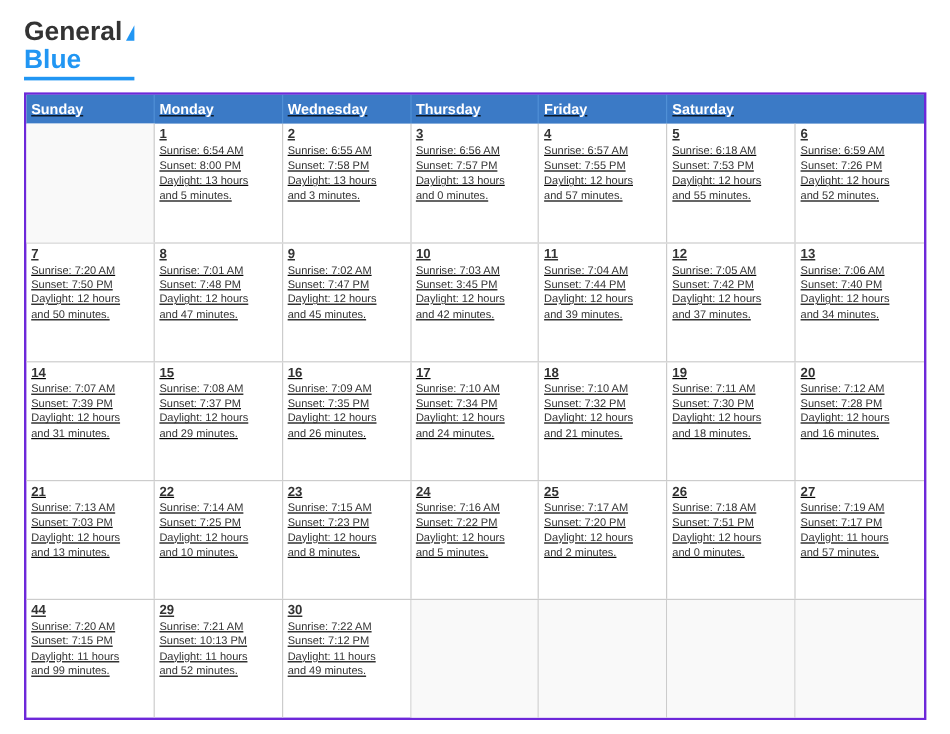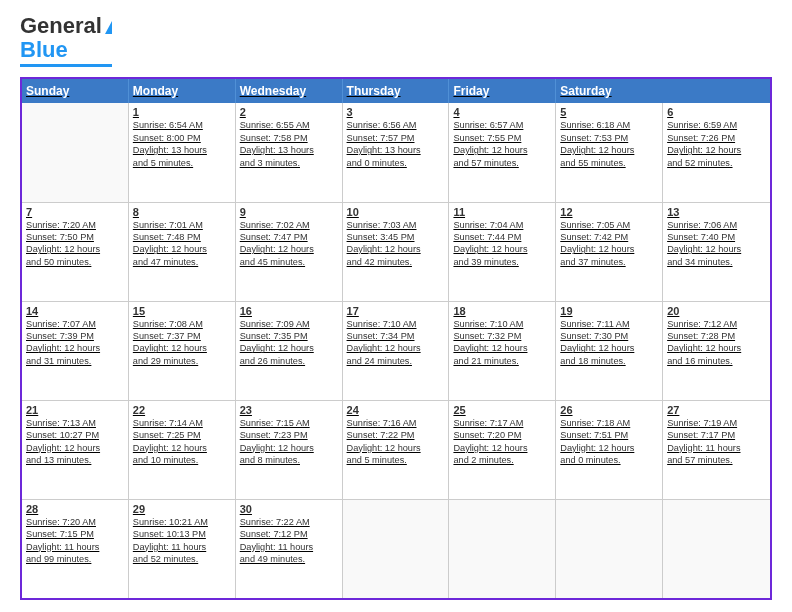--- a/index.html
+++ b/index.html
@@ -285,21 +285,21 @@
             <span class="cell-line">Sunrise: 7:12 AM</span>
             <span class="cell-line">Sunset: 7:28 PM</span>
             <span class="cell-line">Daylight: 12 hours</span>
             <span class="cell-line">and 16 minutes.</span>
           </div>
         </div>
         <div class="cal-row">
           <div class="cal-cell">
             <span class="day-num">21</span>
             <span class="cell-line">Sunrise: 7:13 AM</span>
-            <span class="cell-line">Sunset: 10:27 PM</span>
+            <span class="cell-line">Sunset: 7:03 PM</span>
             <span class="cell-line">Daylight: 12 hours</span>
             <span class="cell-line">and 13 minutes.</span>
           </div>
           <div class="cal-cell">
             <span class="day-num">22</span>
             <span class="cell-line">Sunrise: 7:14 AM</span>
             <span class="cell-line">Sunset: 7:25 PM</span>
             <span class="cell-line">Daylight: 12 hours</span>
             <span class="cell-line">and 10 minutes.</span>
           </div>
@@ -334,29 +334,29 @@
           <div class="cal-cell">
             <span class="day-num">27</span>
             <span class="cell-line">Sunrise: 7:19 AM</span>
             <span class="cell-line">Sunset: 7:17 PM</span>
             <span class="cell-line">Daylight: 11 hours</span>
             <span class="cell-line">and 57 minutes.</span>
           </div>
         </div>
         <div class="cal-row">
           <div class="cal-cell">
-            <span class="day-num">28</span>
+            <span class="day-num">44</span>
             <span class="cell-line">Sunrise: 7:20 AM</span>
             <span class="cell-line">Sunset: 7:15 PM</span>
             <span class="cell-line">Daylight: 11 hours</span>
             <span class="cell-line">and 99 minutes.</span>
           </div>
           <div class="cal-cell">
             <span class="day-num">29</span>
-            <span class="cell-line">Sunrise: 10:21 AM</span>
+            <span class="cell-line">Sunrise: 7:21 AM</span>
             <span class="cell-line">Sunset: 10:13 PM</span>
             <span class="cell-line">Daylight: 11 hours</span>
             <span class="cell-line">and 52 minutes.</span>
           </div>
           <div class="cal-cell">
             <span class="day-num">30</span>
             <span class="cell-line">Sunrise: 7:22 AM</span>
             <span class="cell-line">Sunset: 7:12 PM</span>
             <span class="cell-line">Daylight: 11 hours</span>
             <span class="cell-line">and 49 minutes.</span>

